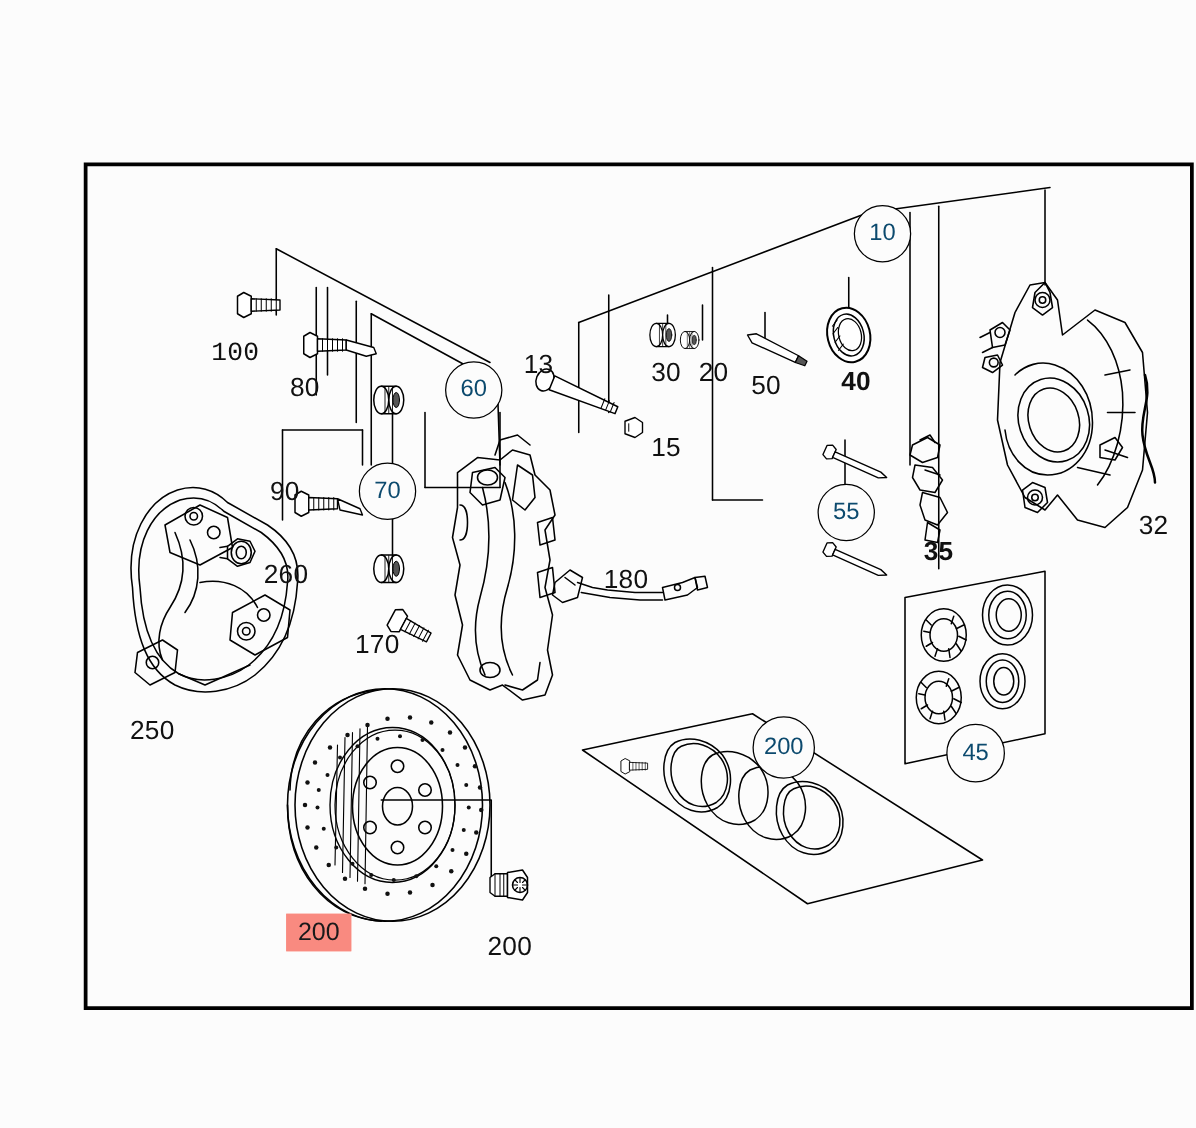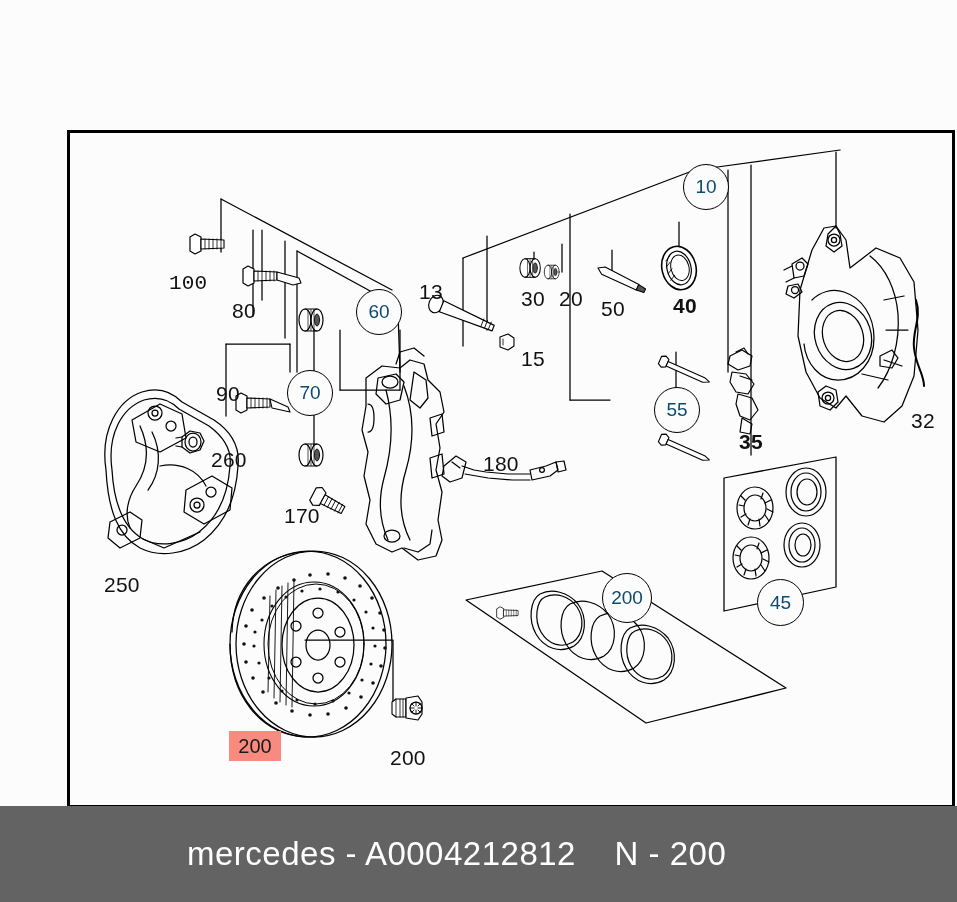--- a/index.html
+++ b/index.html
@@ -380,17 +380,14 @@
   <div class="lbl big" style="left:911px;top:385px;margin-top:24px;">32</div>
   <div class="lbl big" style="left:211px;top:448px;">260</div>
   <div class="lbl big" style="left:483px;top:452px;">180</div>
   <div class="lbl big" style="left:284px;top:504px;text-align:center;">170</div>
   <div class="lbl big" style="left:104px;top:573px;">250</div>
   <div class="lbl big" style="left:390px;top:746px;">200</div>
 
   <div class="hl" style="left:229px;top:731px;width:52px;height:30px;">200</div>
   <div class="hl" style="left:229px;top:731px;width:52px;height:30px;">200</div>
 
-  <div id="footer">
-    <div id="footer-text">mercedes - A0004212812    N - 200</div>
-  </div>
 
 </div>
 
 </body></html>

